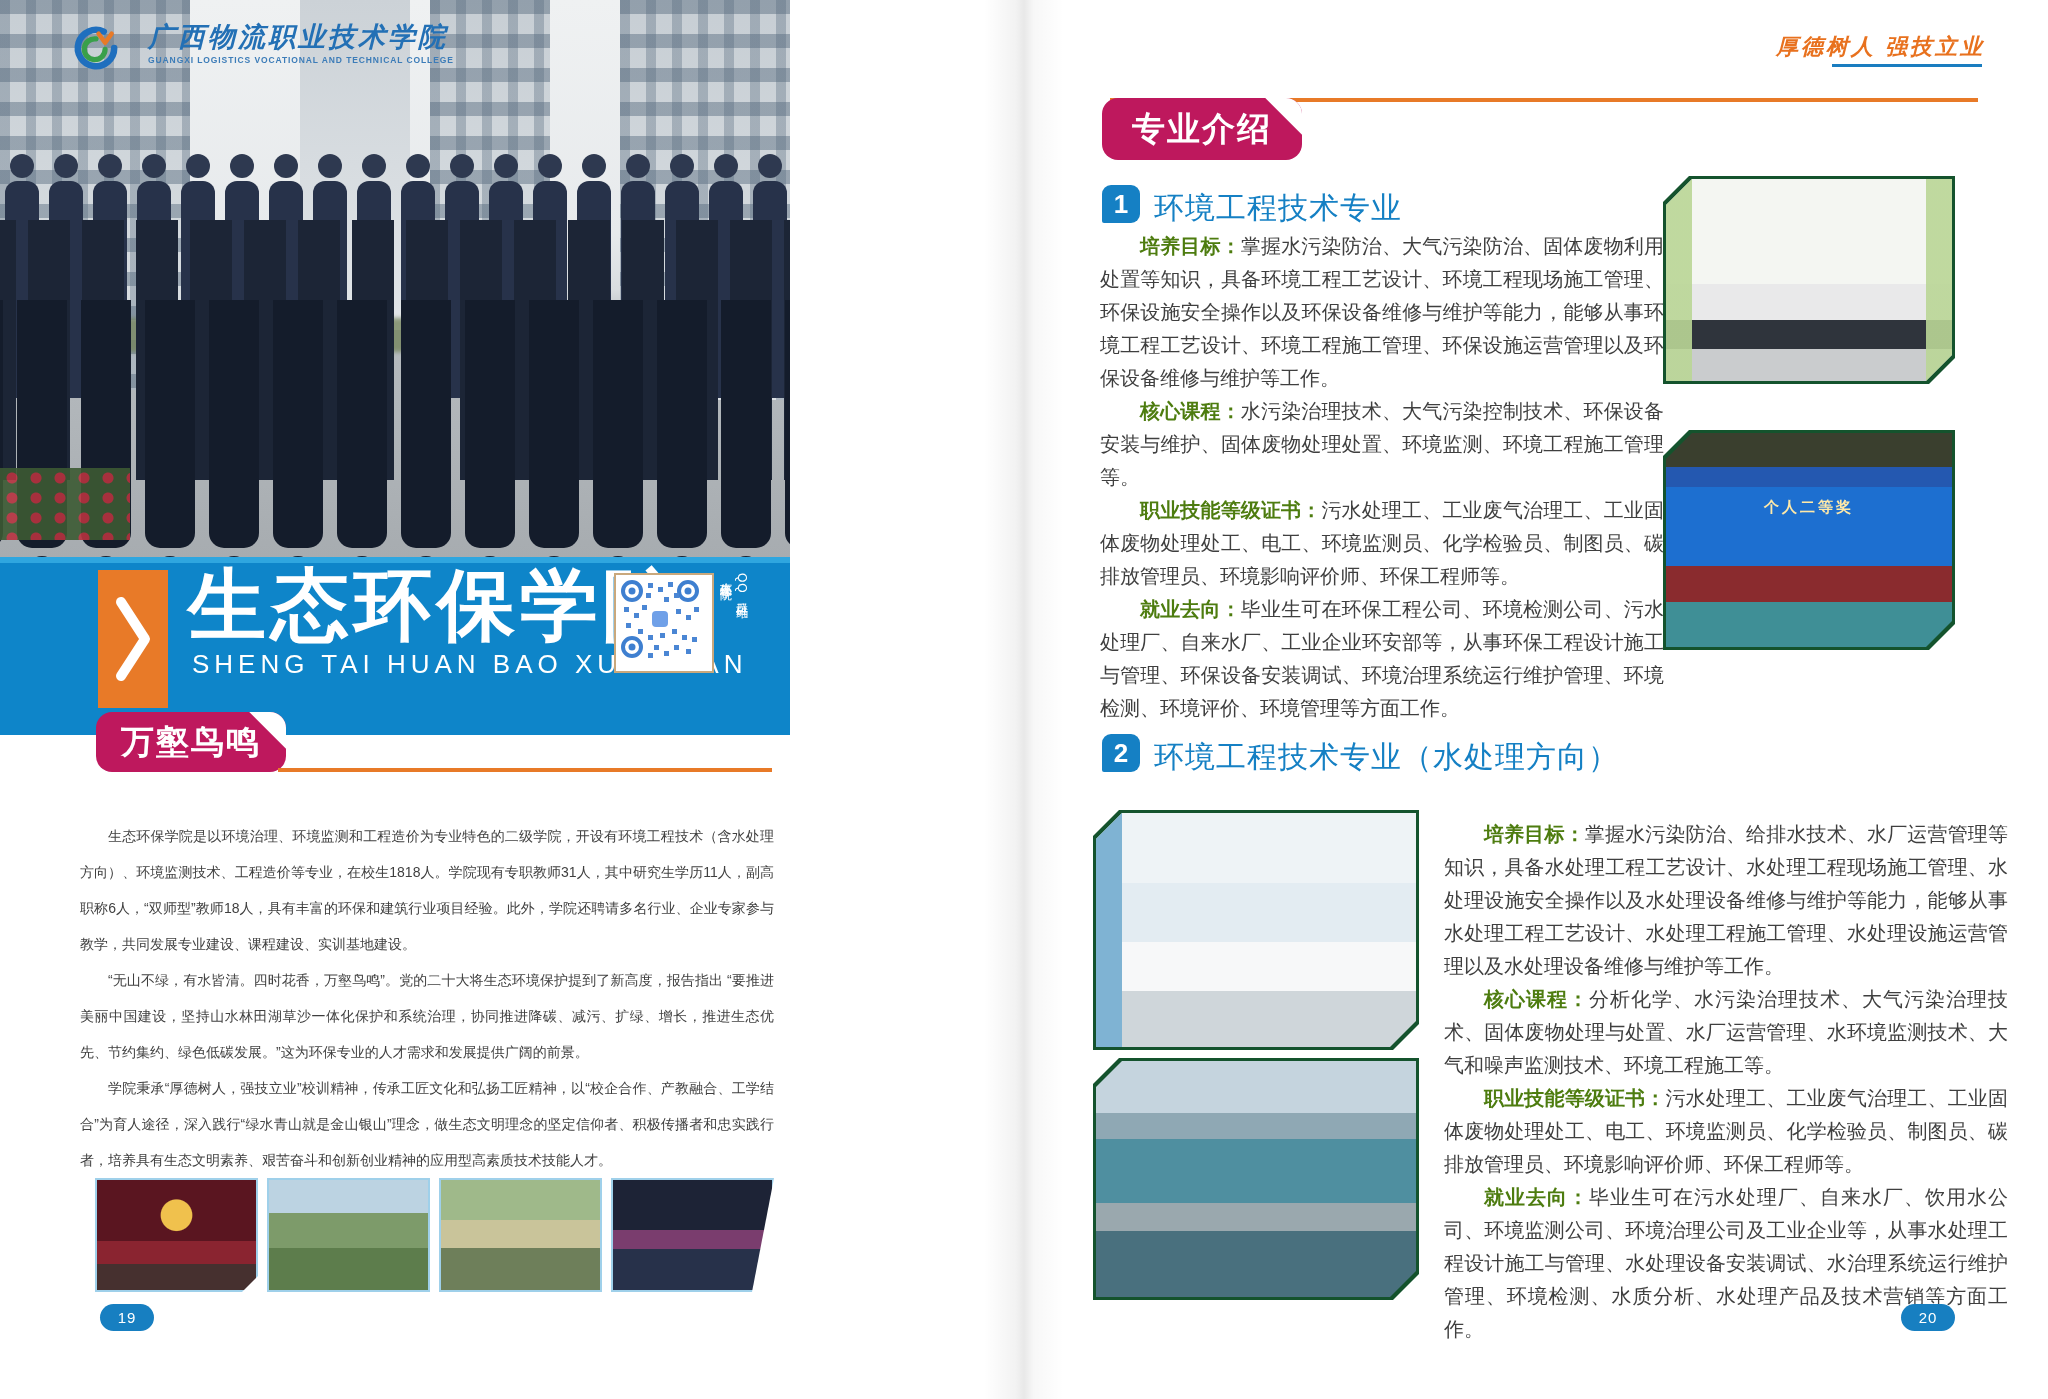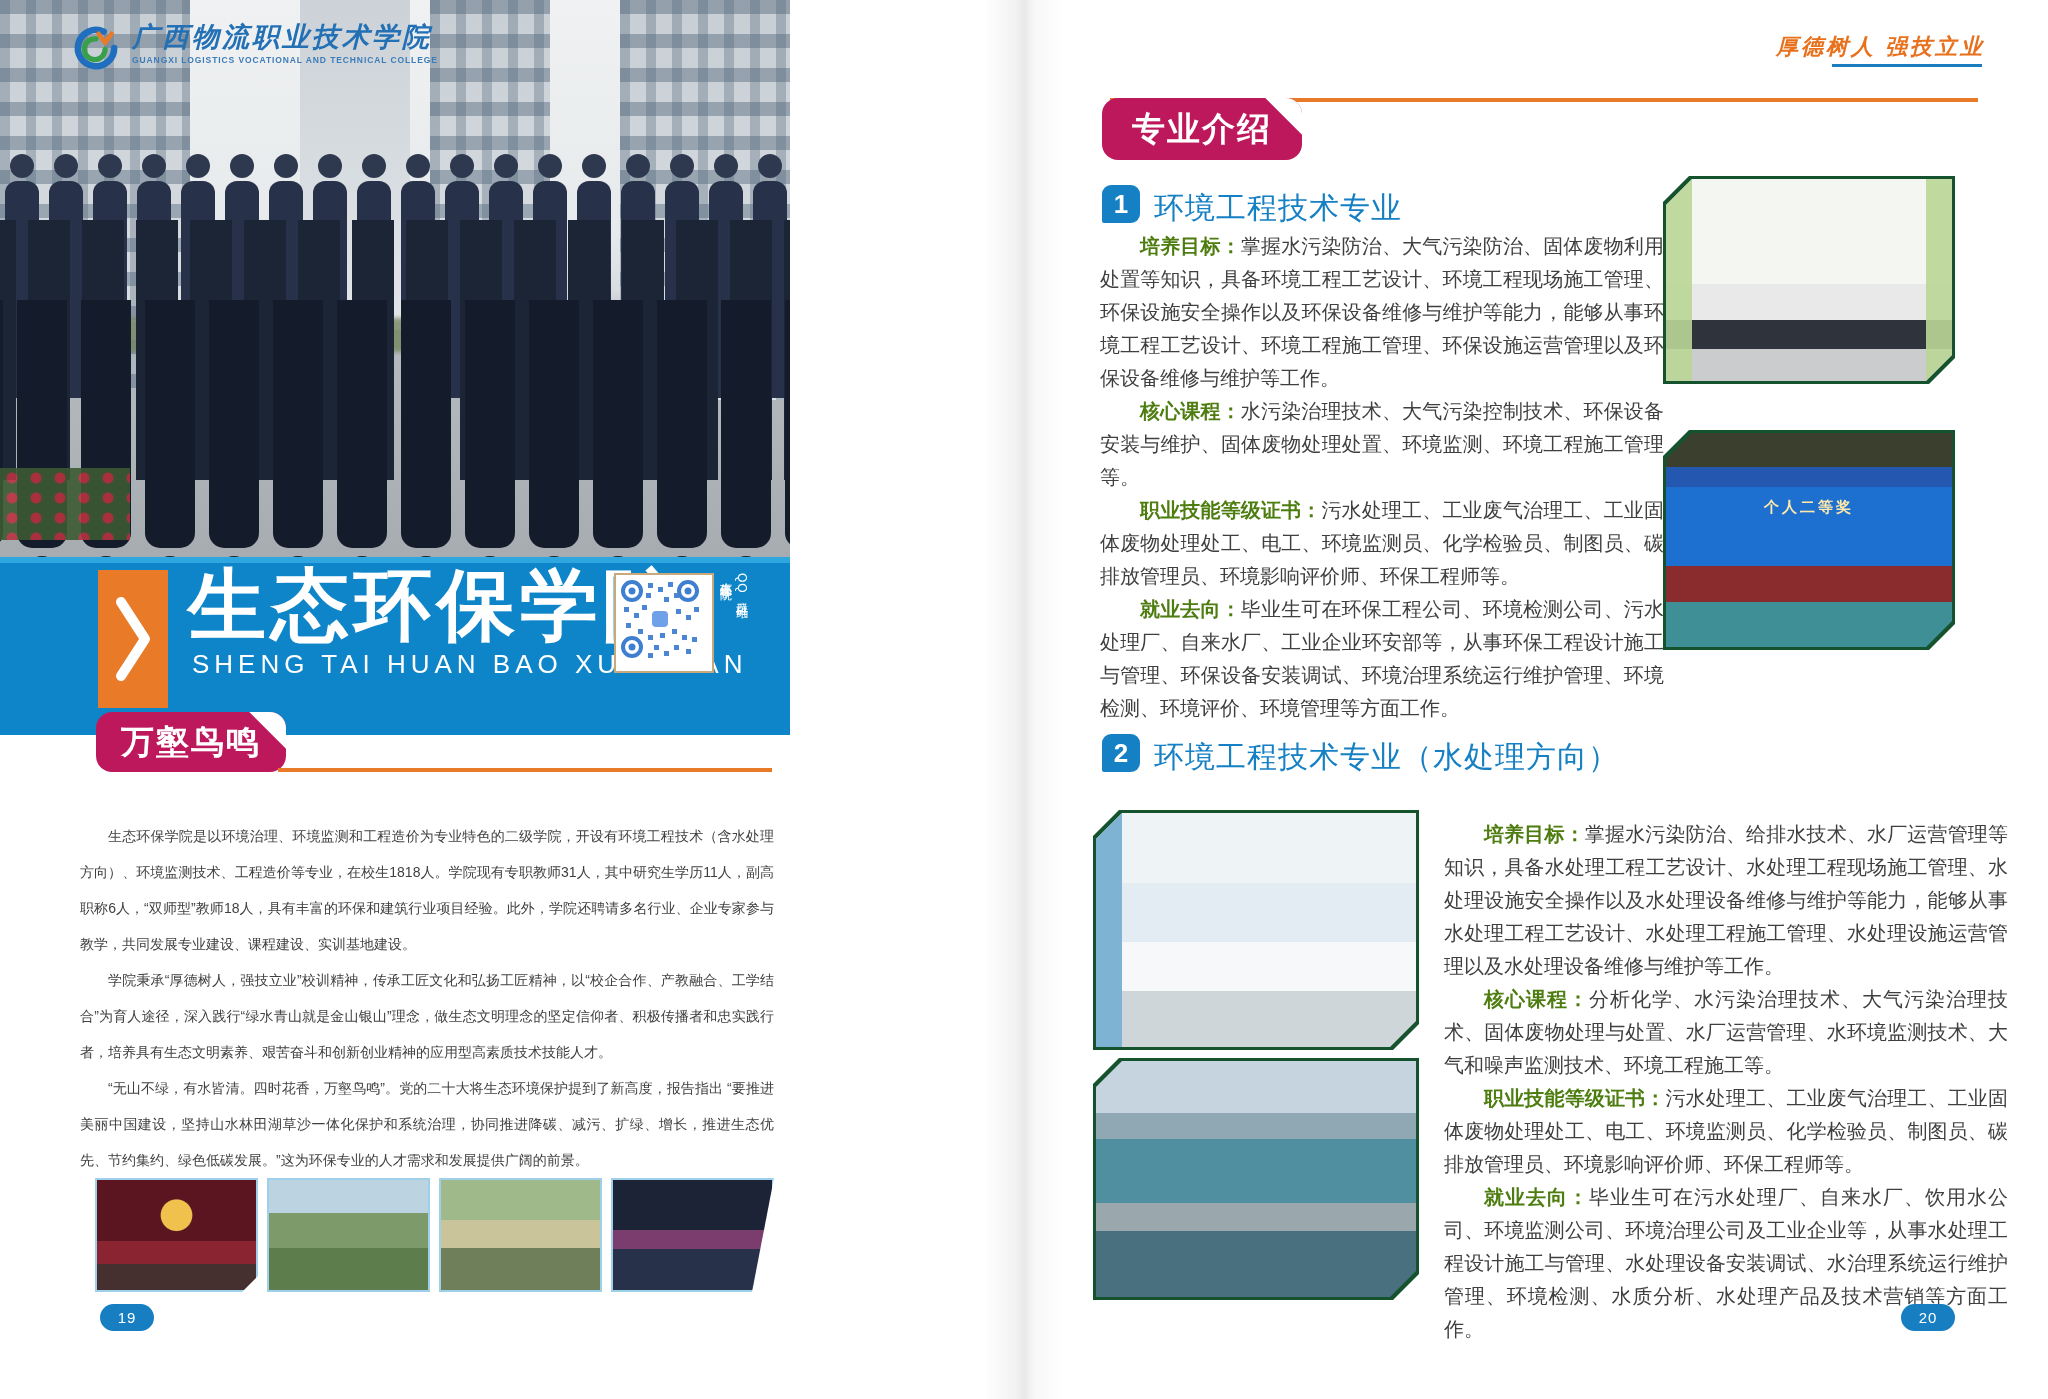--- a/index.html
+++ b/index.html
@@ -12,21 +12,21 @@
     background:linear-gradient(180deg,#eff1f2 0,#e7eaec 42%,#d9dde0 52%,#b7bcc0 58%,#a7acb0 100%);}
   .building{position:absolute;top:0;background:linear-gradient(180deg,#ccd2d7,#e2e6e9);}
   .building.windows{background-image:repeating-linear-gradient(180deg,rgba(84,104,124,.45) 0 14px,transparent 14px 34px),
     repeating-linear-gradient(90deg,rgba(84,104,124,.35) 0 10px,transparent 10px 26px),
     linear-gradient(180deg,#c7ced4,#dde2e5);}
   .green-strip{position:absolute;left:0;top:318px;width:100%;height:34px;background:#76865f;filter:blur(2px);opacity:.8;}
   .flowerbed{position:absolute;left:0;top:468px;width:130px;height:72px;background-color:#3c5a33;
     background-image:radial-gradient(circle,#b83340 5px,transparent 6px);background-size:24px 20px;opacity:.9;}
   .crowd{position:absolute;left:0;top:148px;}
 
-  .logo{left:70px;top:22px;width:560px;height:78px;display:flex;align-items:flex-start;gap:10px;}
+  .logo{left:70px;top:22px;width:560px;height:78px;display:flex;align-items:flex-start;gap:26px;}
   .logo-cn{font-size:27px;font-weight:700;font-style:italic;color:#2370b5;letter-spacing:3px;line-height:30px;}
   .logo-en{font-size:8.5px;color:#3c7cb8;letter-spacing:.9px;margin-top:3px;font-weight:700;}
 
   .banner{left:0;top:557px;width:790px;height:178px;background:linear-gradient(180deg,#2fa6df 0,#2fa6df 6px,#0e85c9 6px);}
   .chev-box{left:98px;top:13px;width:70px;height:138px;background:#e87a28;display:flex;align-items:center;justify-content:center;}
   .college-title{left:188px;top:6px;font-size:78px;line-height:84px;font-weight:700;color:#fff;letter-spacing:5px;white-space:nowrap;}
   .college-pinyin{left:192px;top:92px;font-size:26px;color:#fff;letter-spacing:5px;white-space:nowrap;font-weight:500;}
   .qr-wrap{left:614px;top:16px;display:flex;gap:5px;}
   .qr-frame{width:92px;height:92px;background:#fff;border:2px solid #c9a87c;padding:2px;}
   .qr-labels{display:flex;gap:2px;}
@@ -191,22 +191,22 @@
       </div>
     </div>
   </div>
 
   <div class="badge intro-badge">万壑鸟鸣</div>
   <div class="abs intro-rule"></div>
 
   <div class="abs intro-text">
 
   <p>生态环保学院是以环境治理、环境监测和工程造价为专业特色的二级学院，开设有环境工程技术（含水处理方向）、环境监测技术、工程造价等专业，在校生1818人。学院现有专职教师31人，其中研究生学历11人，副高职称6人，“双师型”教师18人，具有丰富的环保和建筑行业项目经验。此外，学院还聘请多名行业、企业专家参与教学，共同发展专业建设、课程建设、实训基地建设。</p>
+      <p>“无山不绿，有水皆清。四时花香，万壑鸟鸣”。党的二十大将生态环境保护提到了新高度，报告指出 “要推进美丽中国建设，坚持山水林田湖草沙一体化保护和系统治理，协同推进降碳、减污、扩绿、增长，推进生态优先、节约集约、绿色低碳发展。”这为环保专业的人才需求和发展提供广阔的前景。</p>
       <p>学院秉承“厚德树人，强技立业”校训精神，传承工匠文化和弘扬工匠精神，以“校企合作、产教融合、工学结合”为育人途径，深入践行“绿水青山就是金山银山”理念，做生态文明理念的坚定信仰者、积极传播者和忠实践行者，培养具有生态文明素养、艰苦奋斗和创新创业精神的应用型高素质技术技能人才。</p>
-      <p>“无山不绿，有水皆清。四时花香，万壑鸟鸣”。党的二十大将生态环境保护提到了新高度，报告指出 “要推进美丽中国建设，坚持山水林田湖草沙一体化保护和系统治理，协同推进降碳、减污、扩绿、增长，推进生态优先、节约集约、绿色低碳发展。”这为环保专业的人才需求和发展提供广阔的前景。</p>
     </div>
 
   <div class="abs thumb-row">
     <div class="thumb t1 cut-br"></div>
     <div class="thumb t2"></div>
     <div class="thumb t3"></div>
     <div class="thumb t4 slant-r"></div>
   </div>
 
   <div class="abs page-pill pill-left">19</div>

